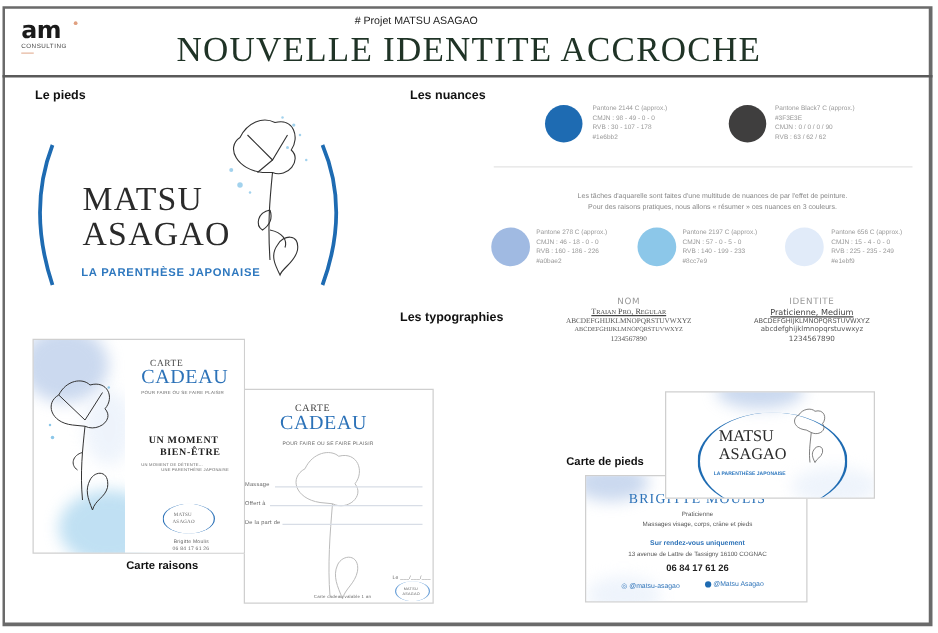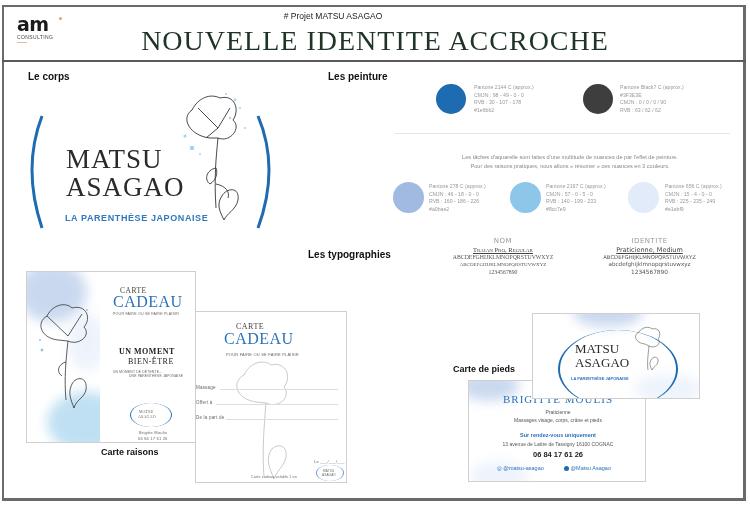--- a/index.html
+++ b/index.html
@@ -63,21 +63,21 @@
 
 <div class="am-logo">
   <div class="am">am</div>
   <span class="dot"></span>
   <div class="consult">CONSULTING</div>
   <div class="bar"></div>
 </div>
 <div class="project-tag"># Projet MATSU ASAGAO</div>
 <div class="main-title">NOUVELLE IDENTITE ACCROCHE</div>
 
-<div class="section-label" style="left:28px;top:71px;">Le corps</div>
+<div class="section-label" style="left:28px;top:71px;">Le pieds</div>
 <div class="logo-main">
   <svg width="245" height="160" viewBox="0 0 245 160">
     <path d="M12 28 Q-8 80 12 140" stroke="#1e6bb2" stroke-width="3" fill="none"></path>
     <path d="M228 28 Q250 80 228 140" stroke="#1e6bb2" stroke-width="3" fill="none"></path>
     <g fill="#8cc7e9" opacity="0.8">
       <circle cx="205" cy="12" r="1.3"></circle>
         <circle cx="210" cy="20" r="1"></circle>
         <circle cx="200" cy="30" r="1.2"></circle>
       <circle cx="155" cy="48" r="1.6"></circle>
         <circle cx="162" cy="60" r="2.2"></circle>
@@ -94,21 +94,21 @@
       <path d="M186 96 C196 98 200 104 198 110"></path>
     </g>
   </svg>
   <div class="logo-name">
     <div>MATSU</div>
     <div>ASAGAO</div>
   </div>
   <div class="logo-tagline">LA PARENTHÈSE JAPONAISE</div>
 </div>
 
-<div class="section-label" style="left:328px;top:71px;">Les peinture</div>
+<div class="section-label" style="left:328px;top:71px;">Les nuances</div>
 
 <div class="swatch" style="left:436px;top:84px;width:30px;height:30px;background:#1e6bb2;"></div>
 <div class="swatch-info" style="left:474px;top:84px;">
   <div>Pantone 2144 C (approx.)</div>
   <div>CMJN : 98 - 49 - 0 - 0</div>
   <div>RVB : 30 - 107 - 178</div>
   <div>#1e6bb2</div>
 </div>
 
 <div class="swatch" style="left:583px;top:84px;width:30px;height:30px;background:#3f3e3e;"></div>
@@ -142,21 +142,21 @@
 </div>
 
 <div class="swatch" style="left:628px;top:182px;width:31px;height:31px;background:#e1ebf9;"></div>
 <div class="swatch-info" style="left:665px;top:183px;">
   <div>Pantone 656 C (approx.)</div>
   <div>CMJN : 15 - 4 - 0 - 0</div>
   <div>RVB : 225 - 235 - 249</div>
   <div>#e1ebf9</div>
 </div>
 
-<div class="section-label" style="left:308px;top:249px;">Les typographies</div>
+<div class="section-label" style="left:320px;top:249px;">Les typographies</div>
 
 <div class="typo-col serif" style="left:438px;top:236px;width:130px;">
   <div class="typo-head sans">NOM</div>
   <div class="typo-font" style="font-variant:small-caps;">Traian Pro, Regular</div>
   <div class="typo-line">ABCDEFGHIJKLMNOPQRSTUVWXYZ</div>
   <div class="typo-line" style="font-size:5px;">ABCDEFGHIJKLMNOPQRSTUVWXYZ</div>
   <div class="typo-line">1234567890</div>
 </div>
 
 <div class="typo-col sans" style="left:582px;top:236px;width:135px;">
@@ -208,21 +208,21 @@
     <g fill="#8cc7e9">
         <circle cx="55" cy="10" r="1"></circle>
         <circle cx="10" cy="50" r="1.4"></circle>
         <circle cx="8" cy="40" r="1"></circle>
       </g>
   </svg>
   <div class="gc-carte" style="left:93px;top:14px;font-size:7.5px;">CARTE</div>
   <div class="gc-cadeau" style="left:86px;top:21px;font-size:16px;">CADEAU</div>
   <div class="tiny" style="left:86px;top:40px;font-size:3.6px;">POUR FAIRE OU SE FAIRE PLAISIR</div>
   <div class="gc-carte" style="left:92px;top:75px;font-size:8px;color:#222;font-weight:bold;">UN MOMENT</div>
-  <div class="gc-carte" style="left:101px;top:85px;font-size:8px;color:#222;font-weight:normal;">BIEN-ÊTRE</div>
+  <div class="gc-carte" style="left:101px;top:85px;font-size:8px;color:#222;font-weight:bold;">BIEN-ÊTRE</div>
   <div class="tiny" style="left:86px;top:98px;font-size:3.3px;">UN MOMENT DE DÉTENTE...</div>
   <div class="tiny" style="left:102px;top:102px;font-size:3.3px;">UNE PARENTHÈSE JAPONAISE</div>
   <div style="position:absolute;left:103px;top:131px;width:42px;height:24px;border-left:1.5px solid #2c72b8;border-right:1.5px solid #2c72b8;border-radius:50%;">
     <div class="tiny" style="left:8px;top:6px;font-size:4px;font-family:'Liberation Serif',serif;">MATSU</div>
     <div class="tiny" style="left:7px;top:11px;font-size:4px;font-family:'Liberation Serif',serif;">ASAGAO</div>
   </div>
   <div class="tiny" style="left:112px;top:158px;">Brigitte Moulis</div>
   <div class="tiny" style="left:111px;top:164px;">06 84 17 61 26</div>
 </div>
 <div class="section-label" style="left:101px;top:447px;font-size:9px;">Carte raisons</div>

